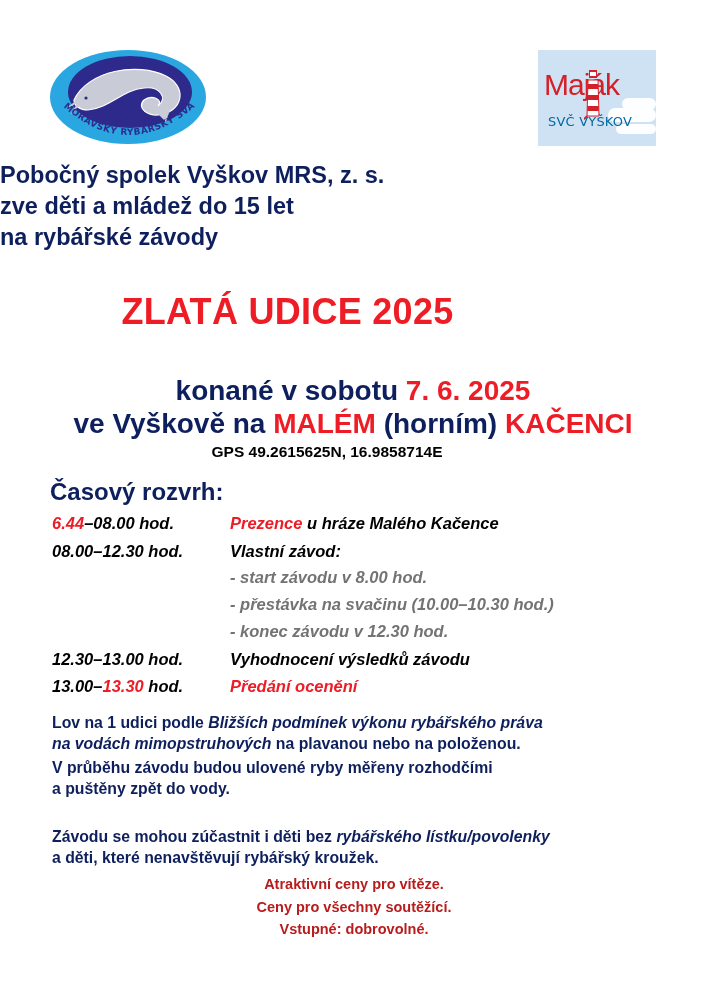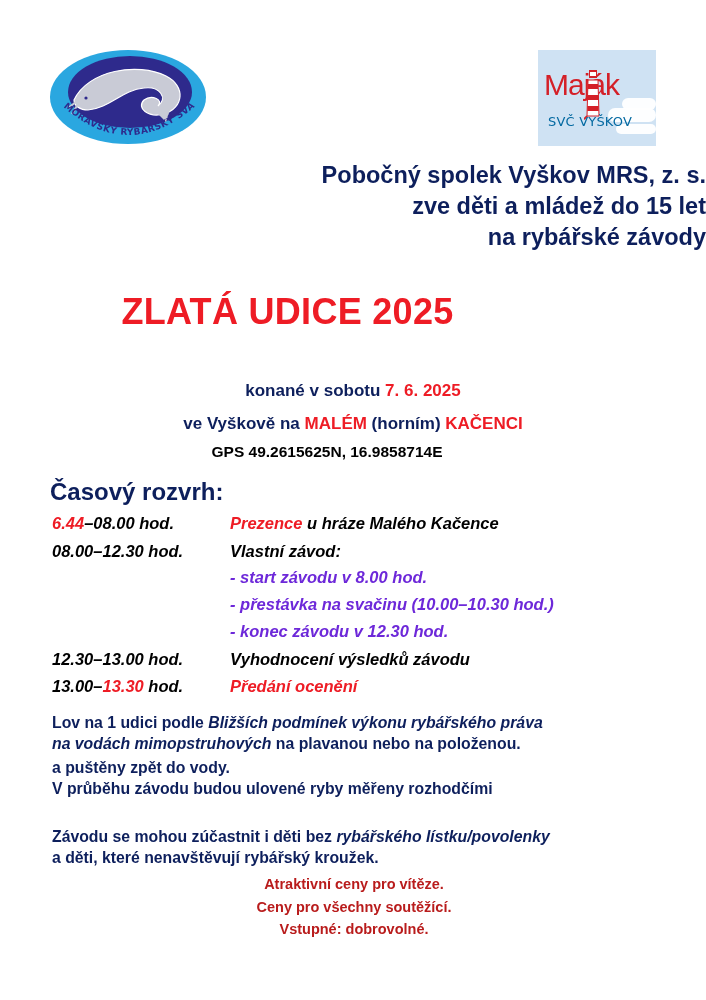--- a/index.html
+++ b/index.html
@@ -8,36 +8,36 @@
 
     
     .logo-mrs { position: absolute; left: 48px; top: 48px; width: 160px; height: 98px; }
     .logo-majak { position: absolute; left: 538px; top: 50px; width: 118px; height: 96px; background: #cfe2f3; }
     .majak-title { position: absolute; left: 6px; top: 18px; font-family: "Liberation Sans", sans-serif; font-size: 30px; color: #d42028; font-weight: normal; letter-spacing: -1px; }
     .majak-sub { position: absolute; left: 10px; top: 64px; font-family: "DejaVu Sans", sans-serif; font-size: 13px; color: #0369a1; font-weight: normal; letter-spacing: 0.2px; }
     .majak-tower { position: absolute; left: 46px; top: 18px; width: 18px; height: 52px; }
     .cloud { position: absolute; background: #ffffff; border-radius: 20px; opacity: 0.95; }
 
     
-    .header { position: absolute; left: 0; top: 160px; width: 706px; text-align: right; font-weight: bold; font-size: 23.5px; line-height: 31px; color: #0d1f5c; }
+    .header { position: absolute; left: 0; top: 160px; width: 706px; text-align: left; font-weight: bold; font-size: 23.5px; line-height: 31px; color: #0d1f5c; }
     .header div { white-space: nowrap; }
 
     .title { position: absolute; left: 0; top: 291px; width: 575px; text-align: center; font-weight: bold; font-size: 36px; color: #ee1c25; white-space: nowrap; letter-spacing: 0.3px; }
 
-    .when { position: absolute; left: 0; top: 374px; width: 706px; text-align: center; font-weight: bold; font-size: 17px; line-height: 33px; color: #0d1f5c; }
+    .when { position: absolute; left: 0; top: 374px; width: 706px; text-align: center; font-weight: bold; font-size: 28px; line-height: 33px; color: #0d1f5c; }
     .when div { white-space: nowrap; }
     .red { color: #ee1c25; }
     .gps { position: absolute; left: 0; top: 443px; width: 654px; text-align: center; font-weight: bold; font-size: 15.5px; color: #000000; white-space: nowrap; }
 
     .schedule-title { position: absolute; left: 50px; top: 478px; font-weight: bold; font-size: 24px; color: #0d1f5c; white-space: nowrap; }
 
     .sched { position: absolute; left: 52px; font-weight: bold; font-style: italic; font-size: 16.5px; color: #000000; white-space: nowrap; }
     .sched .time { display: inline-block; width: 178px; }
     .sched .desc { display: inline-block; }
-    .sub { position: absolute; left: 230px; font-weight: bold; font-style: italic; font-size: 16.5px; color: #6d28d9; white-space: nowrap; }
+    .sub { position: absolute; left: 230px; font-weight: bold; font-style: italic; font-size: 16.5px; color: #737373; white-space: nowrap; }
 
     .para { position: absolute; left: 52px; font-weight: bold; font-size: 15.8px; line-height: 21px; color: #0d1f5c; white-space: nowrap; }
     .para i { font-style: italic; }
 
     .footer { position: absolute; left: 1px; top: 873px; width: 706px; text-align: center; font-weight: bold; font-size: 14.5px; line-height: 22.5px; color: #b91c1c; }
     .footer div { white-space: nowrap; }
   </style>
 </head>
 <body>
 
@@ -110,22 +110,22 @@
   <div class="sched" style="top:677px;">
     <span class="time"><span>13.00–</span><span class="red">13.30</span><span> hod.</span></span><span class="desc red">Předání ocenění</span>
   </div>
 
   <div class="para" style="top:712px;">
     <div><span>Lov na 1 udici podle </span><i>Bližších podmínek výkonu rybářského práva</i></div>
     <div><i>na vodách mimopstruhových</i><span> na plavanou nebo na položenou.</span></div>
   </div>
 
   <div class="para" style="top:757px;">
+    <div>V průběhu závodu budou ulovené ryby měřeny rozhodčími</div>
     <div>a puštěny zpět do vody.</div>
-    <div>V průběhu závodu budou ulovené ryby měřeny rozhodčími</div>
   </div>
 
   <div class="para" style="top:806px;margin-top:20px;">
     <div><span>Závodu se mohou zúčastnit i děti bez </span><i>rybářského lístku/povolenky</i></div>
     <div>a děti, které nenavštěvují rybářský kroužek.</div>
   </div>
 
   <div class="footer">
     <div>Atraktivní ceny pro vítěze.</div>
     <div>Ceny pro všechny soutěžící.</div>

